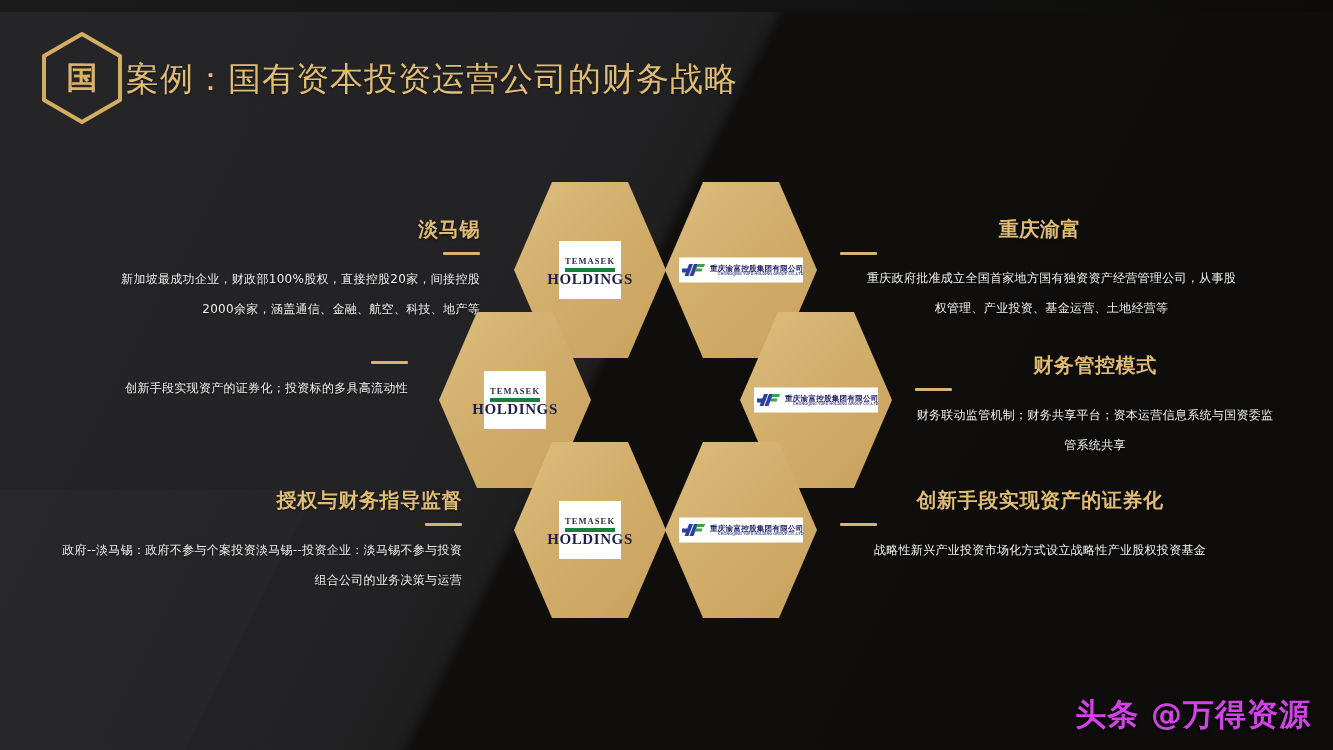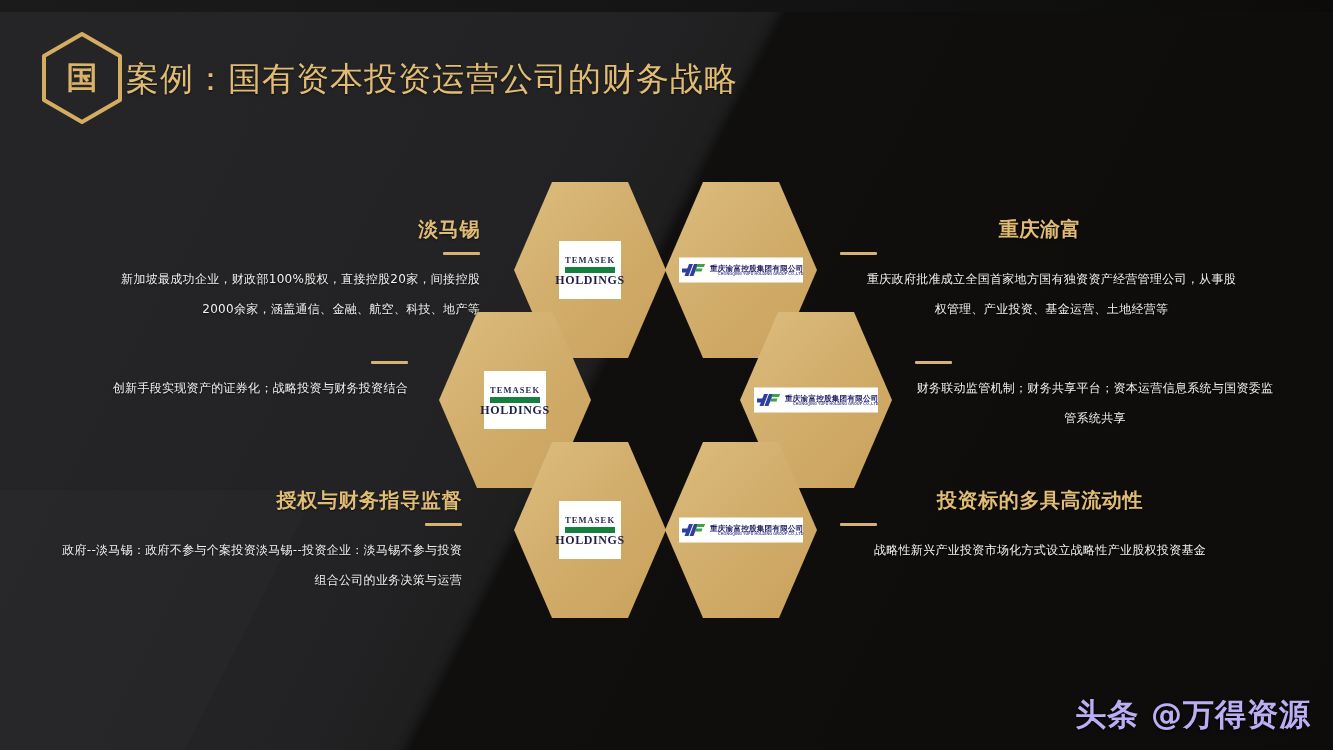--- a/index.html
+++ b/index.html
@@ -67,25 +67,25 @@
   }
   .hex .logo{
     position:absolute;left:50%;top:50%;transform:translate(-50%,-50%);
     background:#ffffff;display:flex;align-items:center;justify-content:center;
   }
   
   .logo-temasek{width:62px;height:58px;flex-direction:column;}
   .logo-temasek .t1{
     color:#2b2b55;font-family:"Liberation Serif","DejaVu Serif",serif;
     font-size:8.5px;font-weight:700;letter-spacing:1.1px;line-height:11px;
-    border-bottom:6px solid #15803d;padding-bottom:1px;
+    border-bottom:4px solid #15803d;padding-bottom:1px;
   }
   .logo-temasek .t2{
     color:#1f1f4a;font-family:"Liberation Serif","DejaVu Serif",serif;
-    font-size:12px;font-weight:700;letter-spacing:.6px;line-height:12px;
+    font-size:15px;font-weight:700;letter-spacing:.6px;line-height:12px;
     margin-top:1px;
   }
   
   .logo-yufu{width:118px;height:25px;padding:0 3px;}
   .logo-yufu .inner{display:flex;align-items:center;gap:4px;width:100%;}
   .logo-yufu .mark{width:24px;height:15px;flex:0 0 auto;}
   .logo-yufu .txt{display:flex;flex-direction:column;justify-content:center;text-align:right;}
   .logo-yufu .cn{
     color:#24246b;font-size:7.6px;font-weight:700;line-height:9px;
     letter-spacing:.2px;font-family:"DejaVu Sans","Liberation Sans",sans-serif;
@@ -112,21 +112,21 @@
     text-shadow:0 1px 2px rgba(0,0,0,.55);
   }
   .left{text-align:right;}
   .left .rule{margin-left:auto;}
   .right{text-align:center;}
   .right .rule{margin-right:auto;}
 
   
   .watermark{
     position:absolute;right:22px;bottom:14px;
-    color:#c4b5fd;font-size:31px;font-weight:700;letter-spacing:1px;
+    color:#d946ef;font-size:31px;font-weight:700;letter-spacing:1px;
     font-family:"DejaVu Sans","Liberation Sans",sans-serif;
     text-shadow:0 1px 3px rgba(0,0,0,.9);
     opacity:.96;white-space:nowrap;
   }
 </style>
 </head>
 <body>
 
 <div id="slide">
 
@@ -231,41 +231,42 @@
   </div>
 
   <div class="block left" style="left:100px;top:216px;width:380px;">
     <h3>淡马锡</h3>
     <div class="rule"></div>
     <p>新加坡最成功企业，财政部100%股权，直接控股20家，间接控股2000余家，涵盖通信、金融、航空、科技、地产等</p>
   </div>
 
   <div class="block left" style="left:40px;top:352px;width:368px;">
     <div class="rule"></div>
-    <p>创新手段实现资产的证券化；战略投资与财务投资结合</p>
+    <p>创新手段实现资产的证券化；投资标的多具高流动性</p>
   </div>
 
   <div class="block left" style="left:62px;top:487px;width:400px;">
     <h3>授权与财务指导监督</h3>
     <div class="rule"></div>
     <p>政府--淡马锡：政府不参与个案投资淡马锡--投资企业：淡马锡不参与投资组合公司的业务决策与运营</p>
   </div>
 
   <div class="block right" style="left:840px;top:216px;width:400px;">
     <h3>重庆渝富</h3>
     <div class="rule"></div>
-    <p style="margin-left:23px;">重庆政府批准成立全国首家地方国有独资资产经营管理公司，从事股权管理、产业投资、基金运营、土地经营等</p>
+    <p style="margin-left:23px;font-family:Liberation Mono, monospace;">重庆政府批准成立全国首家地方国有独资资产经营管理公司，从事股权管理、产业投资、基金运营、土地经营等</p>
   </div>
 
   <div class="block right" style="left:915px;top:352px;width:360px;">
+    <h3>财务管控模式</h3>
     <div class="rule"></div>
     <p>财务联动监管机制；财务共享平台；资本运营信息系统与国资委监管系统共享</p>
   </div>
 
   <div class="block right" style="left:840px;top:487px;width:400px;">
-    <h3>投资标的多具高流动性</h3>
+    <h3>创新手段实现资产的证券化</h3>
     <div class="rule"></div>
     <p>战略性新兴产业投资市场化方式设立战略性产业股权投资基金</p>
   </div>
 
   <div class="watermark">头条 @万得资源</div>
 
 </div>
 
 </body></html>

